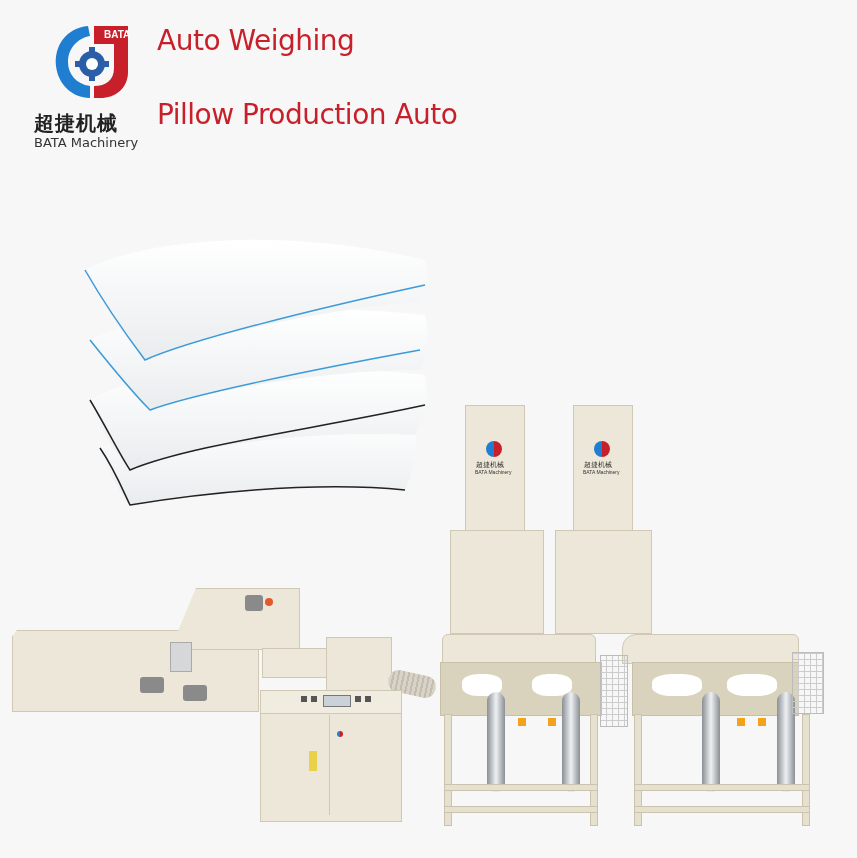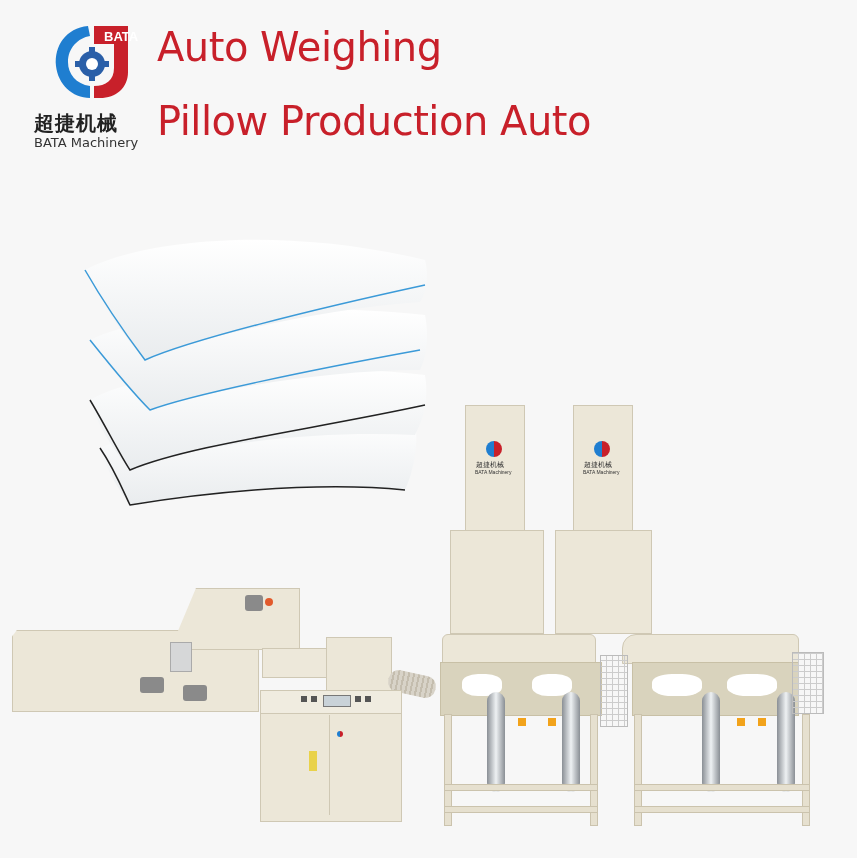--- a/index.html
+++ b/index.html
@@ -1,18 +1,18 @@
 <!DOCTYPE html>
 <html><head>
 <meta charset="utf-8">
 <style>
   html,body{margin:0;padding:0;}
   body{width:857px;height:858px;background:#f7f7f7;position:relative;overflow:hidden;font-family:"Liberation Sans",sans-serif;}
   .abs{position:absolute;}
-  .title{color:#c8202a;font-family:"DejaVu Sans",sans-serif;font-size:40px;letter-spacing:-0.5px;white-space:nowrap;}
+  .title{color:#c8202a;font-family:"DejaVu Sans",sans-serif;font-size:28px;letter-spacing:-0.5px;white-space:nowrap;}
   .cn{font-family:"DejaVu Sans",sans-serif;font-weight:bold;font-size:20px;color:#222;letter-spacing:1px;}
   .en{font-family:"DejaVu Sans",sans-serif;font-size:13px;color:#333;}
   .machine{background:#ece7d8;border:1px solid #cfc8b4;}
   .leg{background:#e6e0cf;border:1px solid #cbc3ad;}
 </style>
 </head>
 <body>
 
 <div class="abs" style="left:52px;top:22px;width:80px;height:80px;">
   <svg width="80" height="80" viewBox="0 0 80 80">
@@ -21,21 +21,21 @@
     <circle cx="40" cy="42" r="13" fill="#2a5fa8"></circle>
     <circle cx="40" cy="42" r="6" fill="#fff"></circle>
     <g fill="#2a5fa8">
       <rect x="37" y="25" width="6" height="6"></rect>
         <rect x="37" y="53" width="6" height="6"></rect>
       <rect x="23" y="39" width="6" height="6"></rect>
         <rect x="51" y="39" width="6" height="6"></rect>
     </g>
     <rect x="48" y="6" width="26" height="12" fill="#c8202a"></rect>
   </svg>
-  <span class="abs" style="left:52px;top:7px;font-size:13px;color:#fff;font-weight:bold;">BATA</span>
+  <span class="abs" style="left:52px;top:7px;font-size:10px;color:#fff;font-weight:bold;">BATA</span>
 </div>
 <div class="abs cn" style="left:34px;top:110px;">超捷机械</div>
 <div class="abs en" style="left:34px;top:135px;">BATA Machinery</div>
 
 <div class="abs title" style="left:157px;top:24px;">Auto Weighing</div>
 <div class="abs title" style="left:157px;top:98px;">Pillow Production Auto</div>
 
 <div class="abs" style="left:80px;top:230px;width:360px;height:280px;">
   <svg width="360" height="280" viewBox="0 0 360 280">
     <defs>

